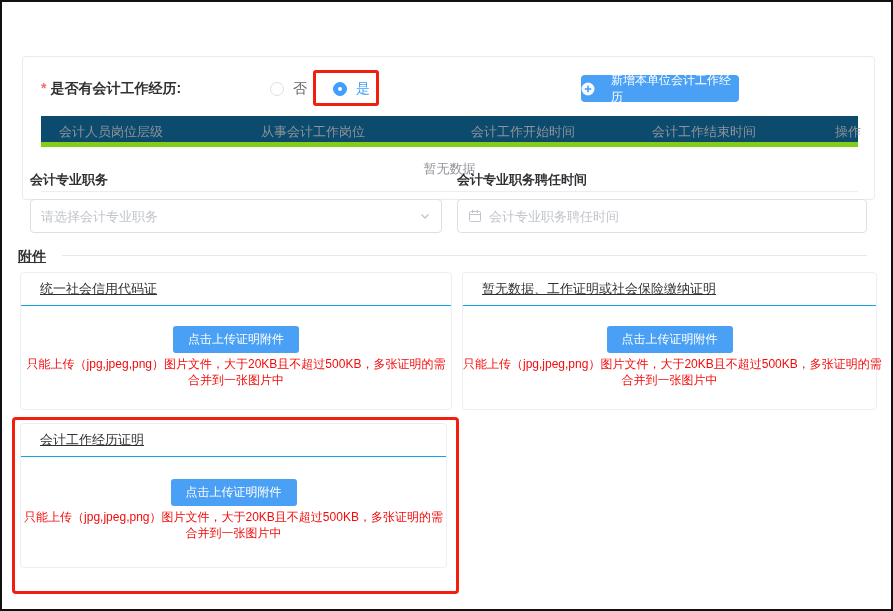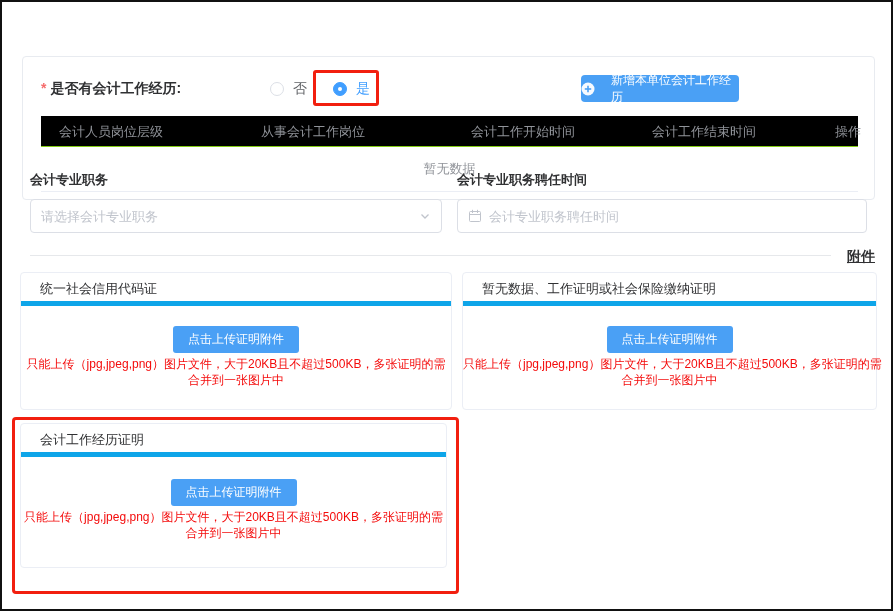--- a/index.html
+++ b/index.html
@@ -27,21 +27,21 @@
     position:absolute; left:290px; top:13px; width:66px; height:36px;
     border:3px solid #f21f0f; border-radius:3px; pointer-events:none; z-index:5;
   }
   .add-btn {
     position:absolute; left:558px; top:18px; width:158px; height:27px;
     background:#4aa0f5; border-radius:4px; color:#fff; font-size:12px;
     display:flex; align-items:center; justify-content:center; gap:16px; cursor:pointer;
   }
   
   .exp-table { position:absolute; left:18px; top:59px; width:817px; }
-  .thead { position:relative; height:31px; background:#000000; border-bottom:1px solid #84cc16; }
+  .thead { position:relative; height:31px; background:#0c4a6e; border-bottom:5px solid #84cc16; }
   .th { position:absolute; top:0; line-height:31px; font-size:13px; color:#909399; font-weight:500; white-space:nowrap; }
   .th0 { left:18px; } .th1 { left:220px; } .th2 { left:430px; } .th3 { left:611px; } .th4 { left:794px; }
   .tbody { height:45px; border-bottom:1px solid #ebeef5; display:flex; align-items:center; justify-content:center; font-size:13px; color:#909399; }
   
   .field-label { position:absolute; font-size:13px; font-weight:bold; color:#303133; }
   .duty-label { left:28px; top:169px; }
   .hire-label { left:455px; top:169px; }
   .input-box {
     position:absolute; top:197px; height:32px; border:1px solid #dcdfe6; border-radius:4px;
     display:flex; align-items:center; padding:16px 10px; background:#fff; cursor:pointer;
@@ -49,28 +49,28 @@
   .duty-select { left:28px; width:412px; }
   .hire-input { left:455px; width:410px; gap:7px; }
   .input-box input {
     border:none; outline:none; flex:1; font-size:13px; color:#606266; min-width:0;
     font-family:"Liberation Sans","DejaVu Sans",sans-serif; background:transparent;
   }
   .input-box input::placeholder { color:#c0c4cc; }
   .icon { display:inline-flex; align-items:center; justify-content:center; flex:0 0 auto; }
   
   .divider-line { position:absolute; left:28px; top:253px; width:837px; border-top:1px solid #e6e8eb; }
-  .divider-text { position:absolute; left:0; width:100%; top:245px; text-align:right; pointer-events:none;text-decoration:underline; }
+  .divider-text { position:absolute; left:0; width:100%; top:245px; text-align:left; pointer-events:none;text-decoration:underline; }
   .divider-text span { background:#fff; padding:0 16px; font-size:14px; font-weight:bold; color:#303133; }
   
   .card { position:absolute; border:1px solid #ebeef5; border-radius:4px; background:#fff; }
   .card1 { left:18px;  top:270px; width:432px; height:138px; }
   .card2 { left:460px; top:270px; width:415px; height:138px; }
   .card3 { left:18px;  top:421px; width:427px; height:145px; }
-  .card-header { height:33px; line-height:32px; padding-left:19px; border-bottom:5px solid #0ea5e9; font-size:13px; color:#303133; }
+  .card-header { height:33px; line-height:32px; padding-left:19px; border-bottom:1px solid #0ea5e9; font-size:13px; color:#303133;text-decoration:underline; }
   .card-body { text-align:center; }
   .upload-btn {
     display:inline-block; margin-top:20px; padding:0 15px; height:27px; line-height:27px;
     background:#4aa0f5; color:#fff; font-size:12px; border-radius:3px; cursor:pointer;
   }
   .card3 .upload-btn { margin-top:22px; }
   .hint { margin-top:3px; color:#f40b0b; font-size:12px; line-height:16px; }
   .hint-line1 { white-space:nowrap; }
   .exp-highlight {
     position:absolute; left:10px; top:415px; width:447px; height:177px;

